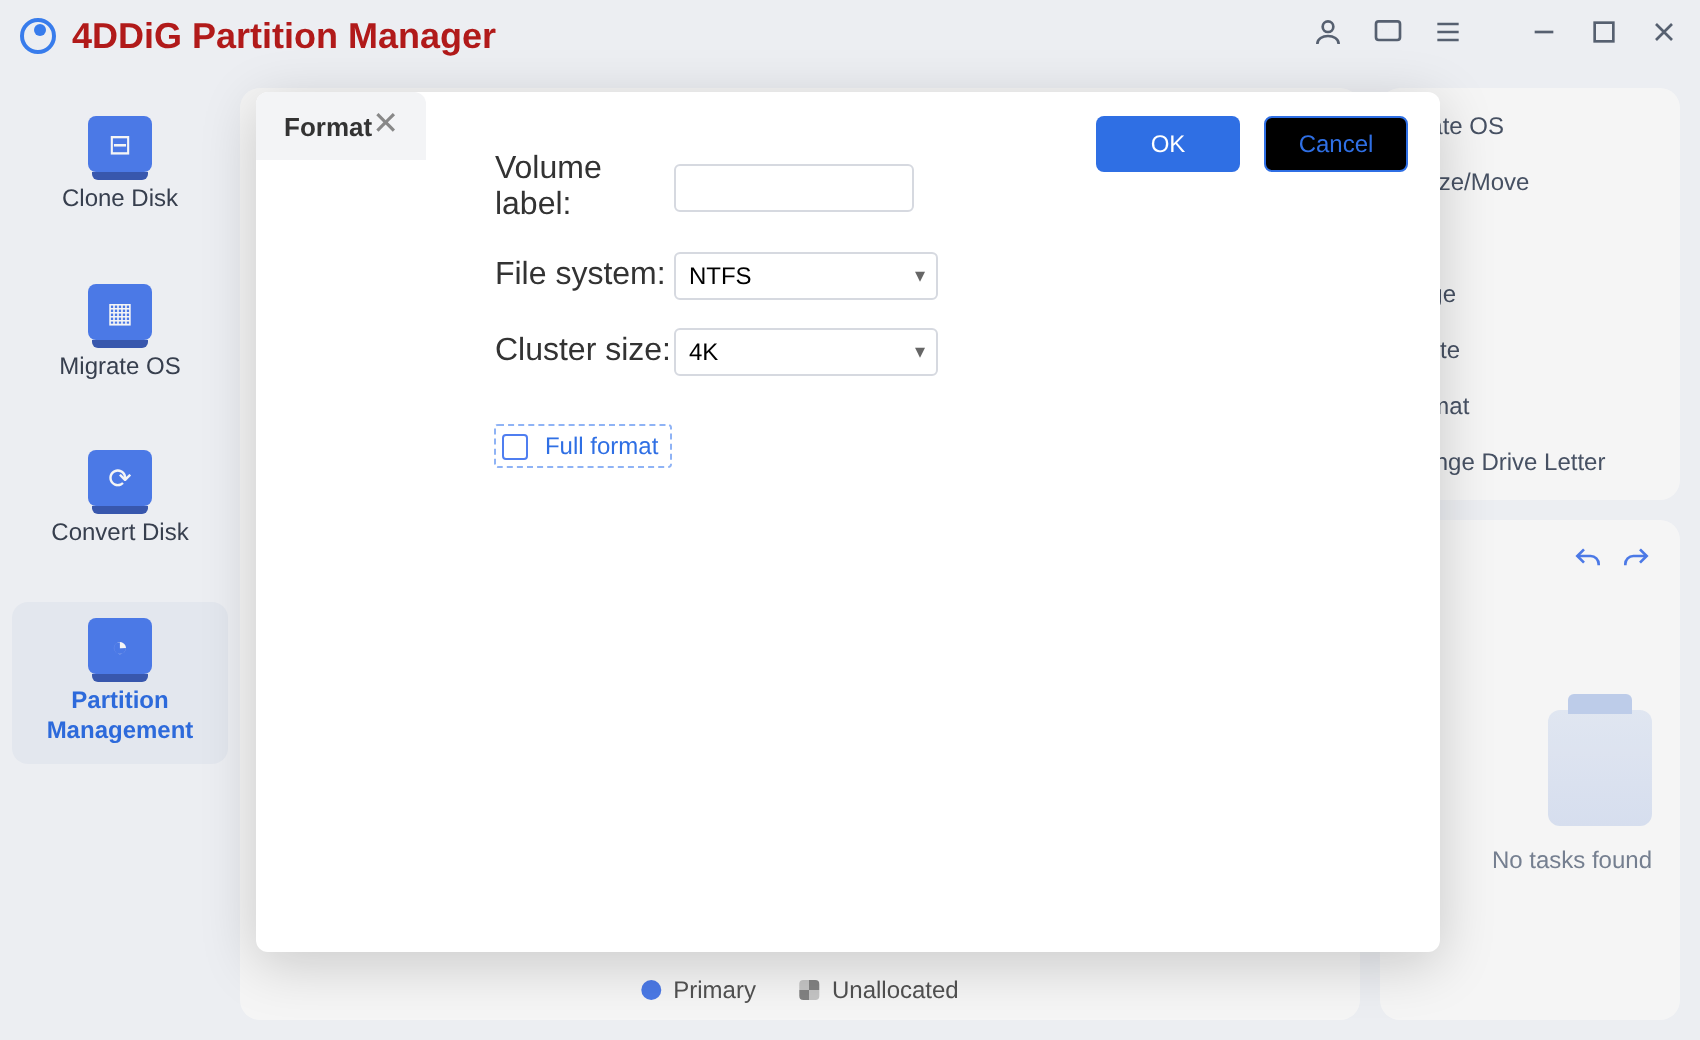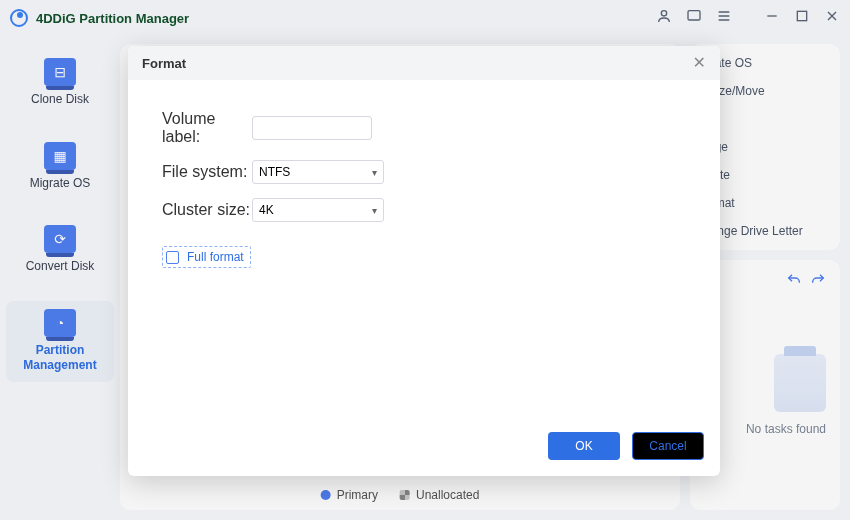--- a/index.html
+++ b/index.html
@@ -2,21 +2,21 @@
 <html><head>
   <meta charset="utf-8">
   <style>
     * { box-sizing: border-box; margin: 0; padding: 0; font-family: -apple-system, BlinkMacSystemFont, "Segoe UI", Arial, sans-serif; }
     body { width: 850px; height: 520px; background: #f6f8fc; overflow: hidden; position: relative; }
 
     
     .titlebar { height: 36px; display: flex; align-items: center; padding: 0 10px; }
     .app-logo { width: 18px; height: 18px; border-radius: 50%; border: 2px solid #3b82f6; margin-right: 8px; position: relative; }
     .app-logo::after { content: ""; position: absolute; width: 6px; height: 6px; background: #3b82f6; border-radius: 50%; top: 1px; left: 5px; }
-    .app-title { font-size: 13px; font-weight: 600; color: #14532d; text-align: center; }
+    .app-title { font-size: 18px; font-weight: 600; color: #b91c1c; text-align: center; }
     .titlebar-spacer { flex: 1; }
     .titlebar-icons { display: flex; gap: 14px; align-items: center; color: #5a6475; }
     .titlebar-icons span, .titlebar-icons svg { cursor: pointer; }
     .win-controls { display: flex; gap: 14px; margin-left: 18px; color: #5a6475; }
 
     
     .main { display: flex; height: calc(100% - 36px); }
 
     
     .sidebar { width: 120px; padding: 14px 6px; display: flex; flex-direction: column; gap: 18px; }
@@ -48,21 +48,21 @@
     .legend { position: absolute; bottom: 8px; left: 50%; transform: translateX(-50%); display: flex; gap: 22px; font-size: 12px; color: #555; align-items: flex-end; }
     .legend-item { display: flex; align-items: center; gap: 6px; }
     .legend-dot { width: 10px; height: 10px; border-radius: 50%; }
     .legend-dot.primary { background: #4f7ef0; }
     .legend-dot.unalloc { background: repeating-conic-gradient(#888 0 25%, #ccc 0 50%); border-radius: 2px; }
 
     
     .overlay { position: absolute; inset: 0; background: rgba(0, 0, 0, 0.04); }
 
     
-    .modal { position: absolute; left: 128px; top: 46px; width: 592px; height: 430px; background: #fff; border-radius: 6px; box-shadow: 0 6px 28px rgba(0,0,0,0.18); display: flex; flex-direction: column; z-index: 10; }
+    .modal { position: absolute; left: 128px; top: 46px; width: 592px; height: 430px; background: #fff; border-radius: 6px; box-shadow: 0 6px 28px rgba(0,0,0,0.18); display: flex; flex-direction: row; z-index: 10; }
     .modal-header { height: 34px; background: #f3f4f6; border-radius: 6px 6px 0 0; display: flex; align-items: center; padding: 0 14px; justify-content: space-between; }
     .modal-title { font-size: 13px; font-weight: 600; color: #333; }
     .modal-close { color: #888; cursor: pointer; font-size: 16px; line-height: 1; }
     .modal-body { flex: 1; padding: 30px 34px 10px; }
     .form-row { display: flex; align-items: center; margin-bottom: 14px; }
     .form-label { width: 90px; font-size: 16px; color: #333; }
     .form-input { width: 120px; height: 24px; border: 1px solid #d6d9e0; border-radius: 3px; padding: 0 6px; font-size: 12px; background: #fff; }
     .form-select { width: 132px; height: 24px; border: 1px solid #d6d9e0; border-radius: 3px; background: #fff; font-size: 12px; padding: 0 20px 0 6px; display: flex; align-items: center; position: relative; cursor: pointer; }
     .form-select::after { content: "▾"; position: absolute; right: 6px; color: #666; font-size: 10px; }
     .checkbox-row { display: flex; align-items: center; gap: 8px; margin-top: 24px; border: 1px dashed #8fb3f5; padding: 3px 6px 3px 3px; width: fit-content; border-radius: 2px; }

